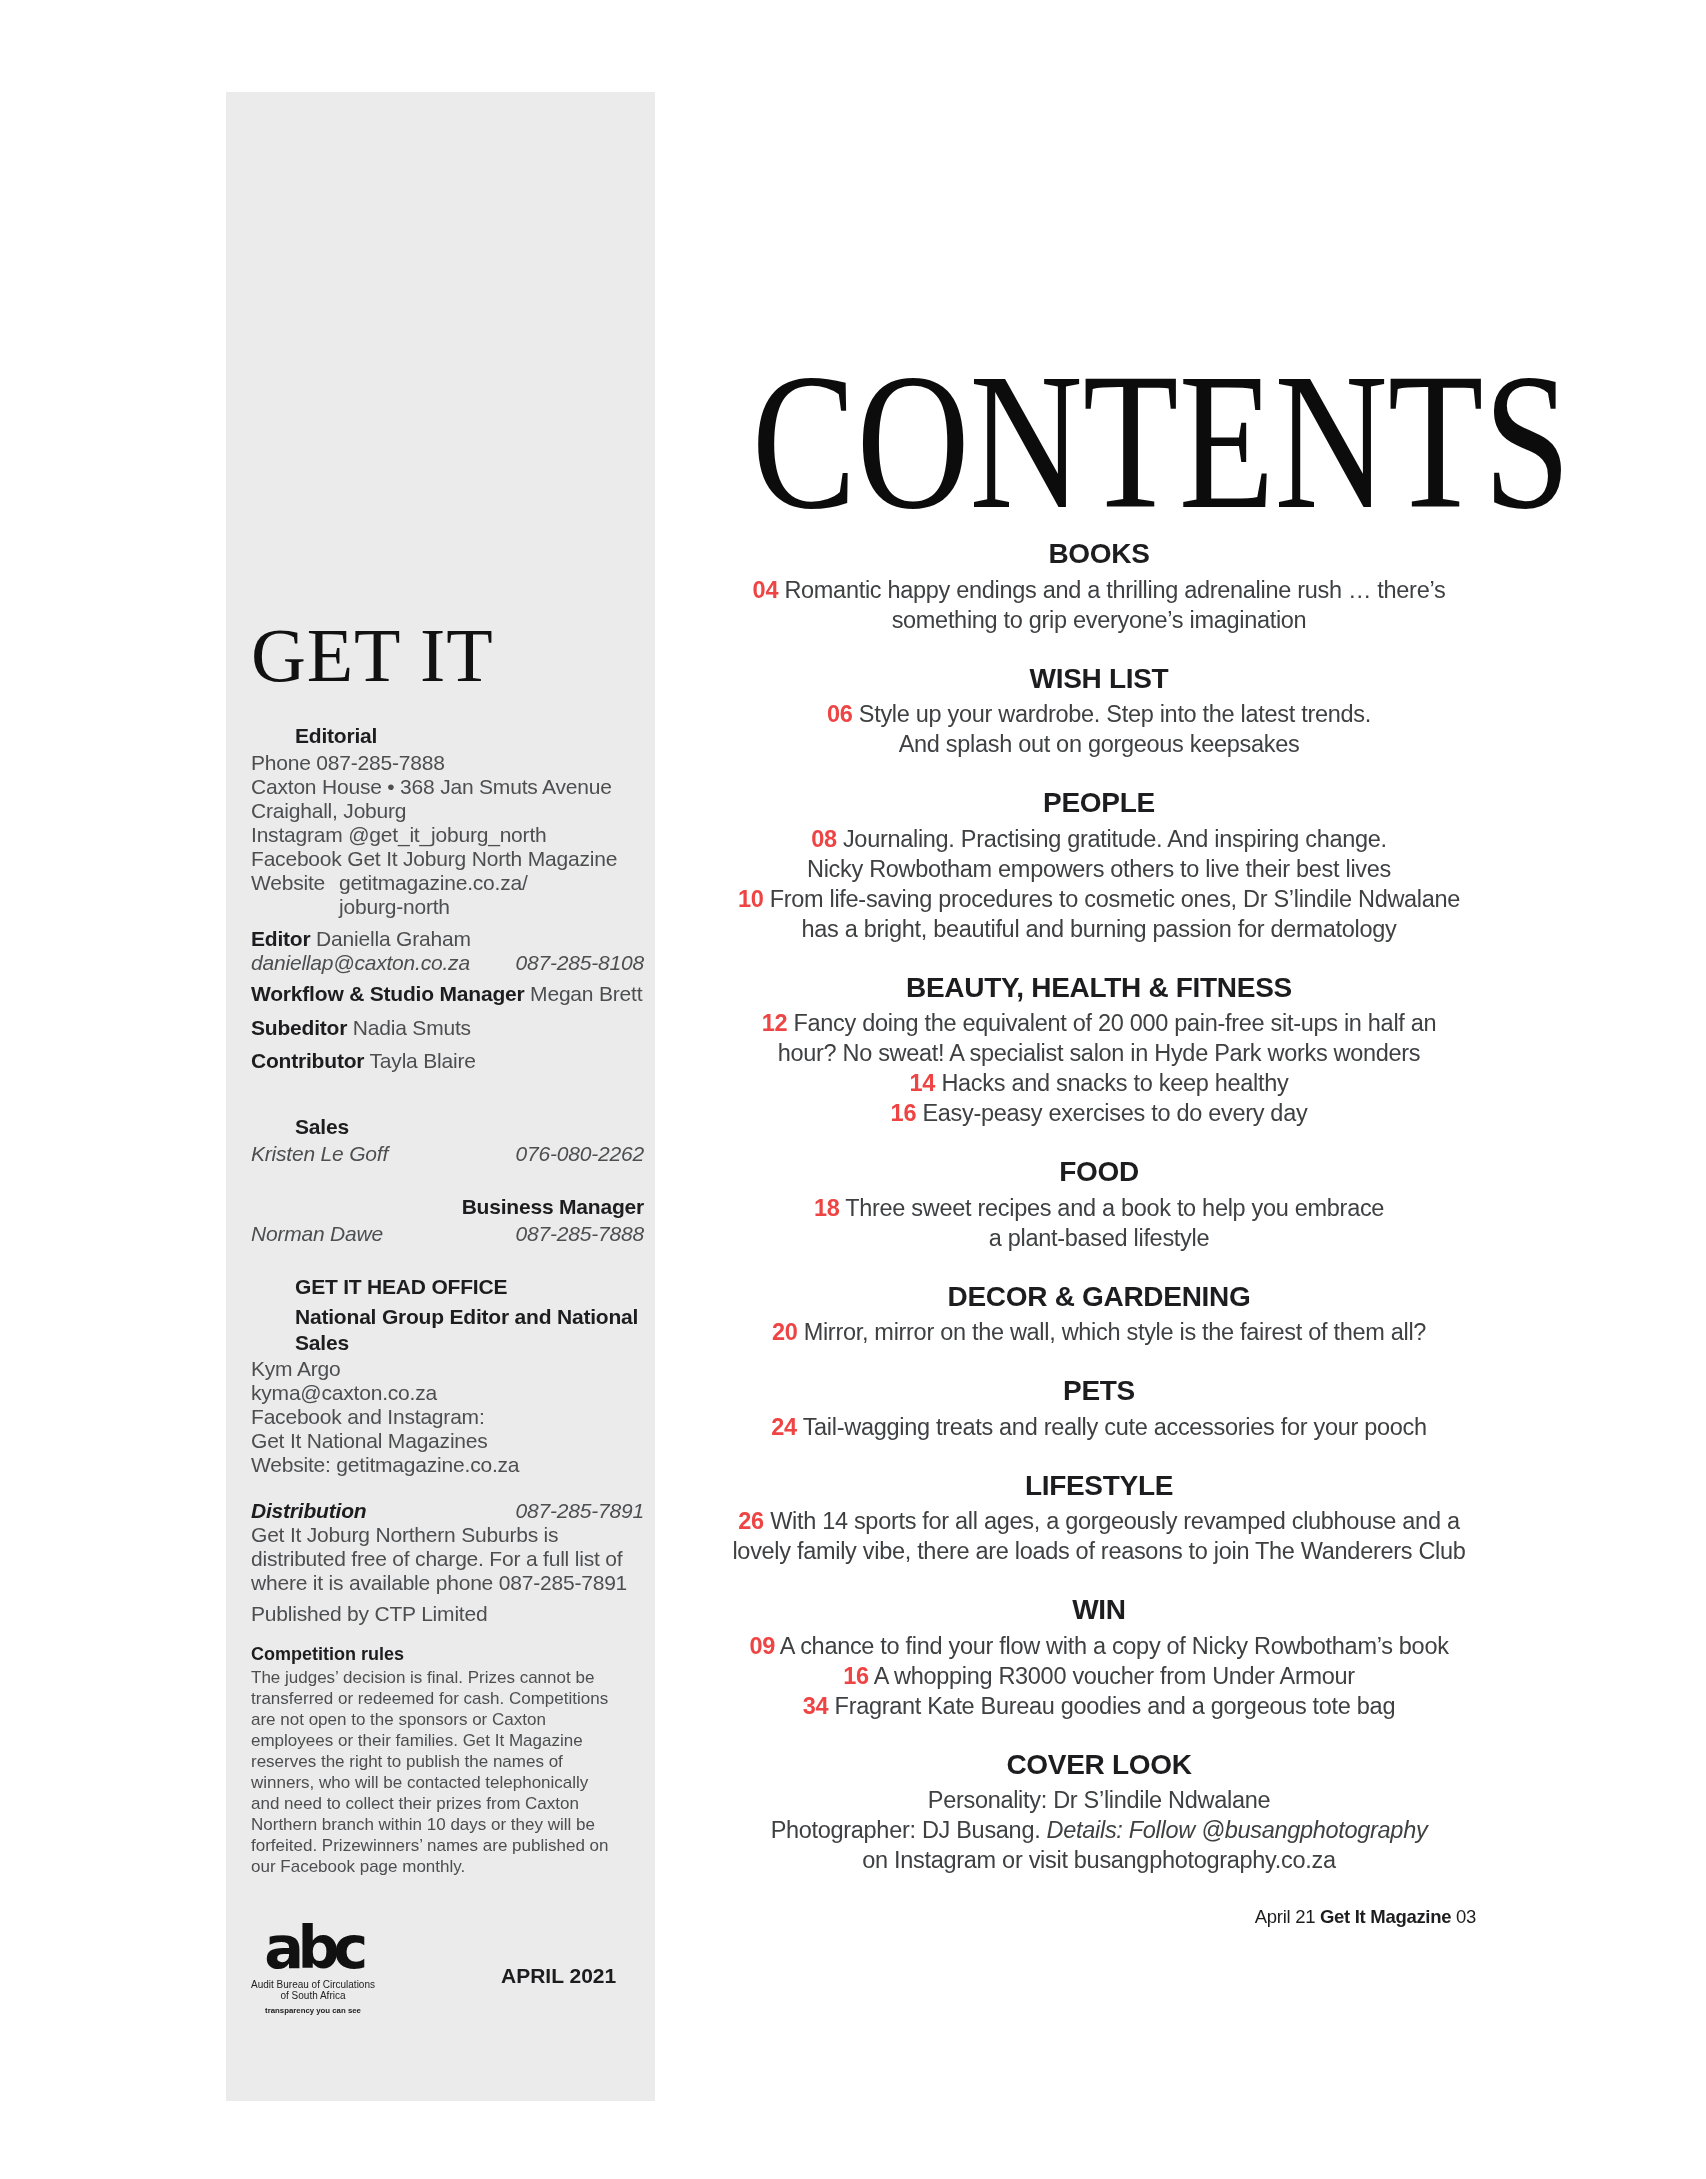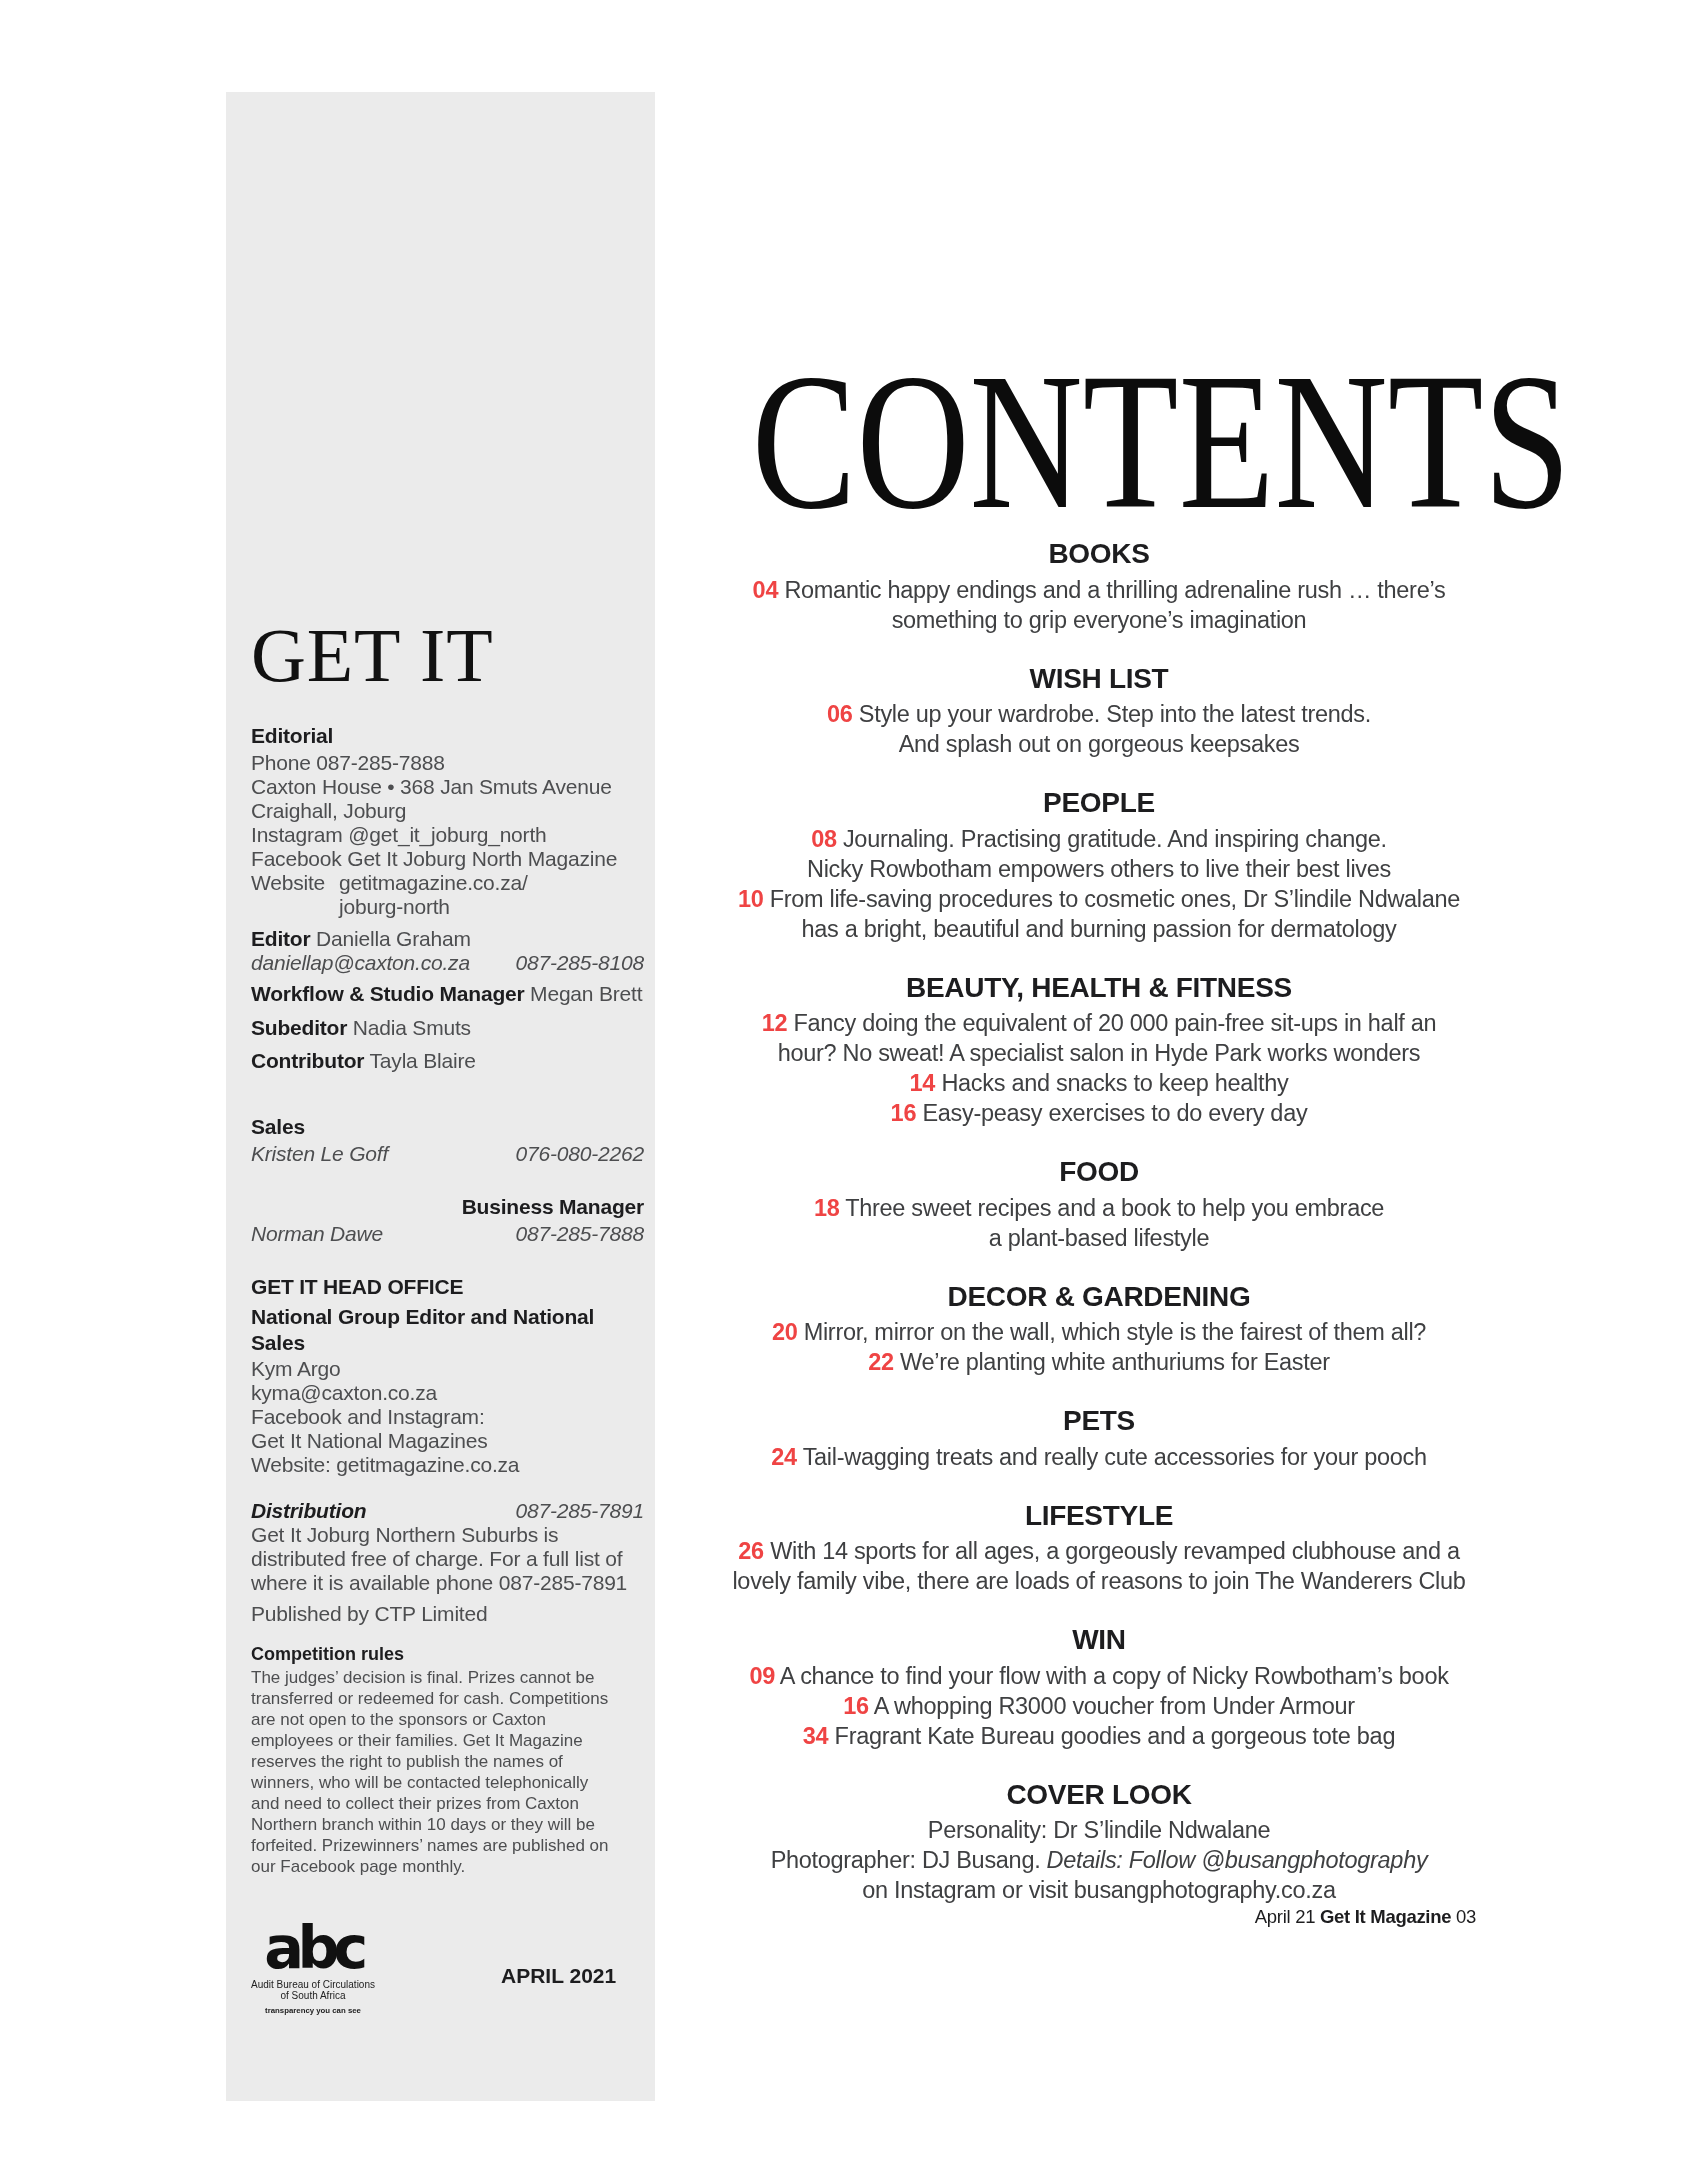--- a/index.html
+++ b/index.html
@@ -12,21 +12,21 @@
     position:absolute;left:226px;top:92px;width:429px;height:2009px;
     background:#ebebeb;box-sizing:border-box;
   }
   .panel .blk{position:absolute;left:25px;right:11px;}
   .getit{
     font-family:"Liberation Serif", serif;font-size:76px;line-height:78px;
     letter-spacing:0.9px;color:#111;top:524px;
   }
   .sb{font-size:21px;line-height:24px;color:#4d4e50;letter-spacing:-0.2px;}
   .sb b,.sb .bold{color:#1d1d1f;font-weight:bold;}
-  .sb-h{font-weight:bold;color:#1d1d1f;margin-bottom:2.8px;}
+  .sb-h{font-weight:bold;color:#1d1d1f;margin-bottom:2.8px;margin-left:44px;}
   .row-split{display:flex;justify-content:space-between;font-style:italic;}
   .website-row{display:flex;}
   .website-row .wlabel{width:88px;flex:0 0 88px;}
   .indent{margin-left:88px;}
   .gap8{height:7.4px;}
   .staff-row{margin-bottom:9.2px;}
   .staff-row.tight{margin-bottom:0;}
   .comp{font-size:17px;line-height:21px;color:#4d4e50;}
   .comp-h{font-size:18px;font-weight:bold;color:#1d1d1f;margin-bottom:1.8px;}
   .abc-wrap{width:129px;text-align:center;color:#111;}
@@ -191,21 +191,20 @@
       <p class="entry"><span class="num">08</span> <span>Journaling. Practising gratitude. And inspiring change.</span><br><span>Nicky Rowbotham empowers others to live their best lives</span></p>
       <p class="entry"><span class="num">10</span> <span>From life-saving procedures to cosmetic ones, Dr S’lindile Ndwalane</span><br><span>has a bright, beautiful and burning passion for dermatology</span></p>
       <div class="sec-h">BEAUTY, HEALTH &amp; FITNESS</div>
       <p class="entry"><span class="num">12</span> <span>Fancy doing the equivalent of 20 000 pain-free sit-ups in half an</span><br><span>hour? No sweat! A specialist salon in Hyde Park works wonders</span></p>
       <p class="entry"><span class="num">14</span> <span>Hacks and snacks to keep healthy</span></p>
       <p class="entry"><span class="num">16</span> <span>Easy-peasy exercises to do every day</span></p>
       <div class="sec-h">FOOD</div>
       <p class="entry"><span class="num">18</span> <span>Three sweet recipes and a book to help you embrace</span><br><span>a plant-based lifestyle</span></p>
       <div class="sec-h">DECOR &amp; GARDENING</div>
       <p class="entry"><span class="num">20</span> <span>Mirror, mirror on the wall, which style is the fairest of them all?</span></p>
-      <p class="entry"><span class="num">22</span> <span>We’re planting white anthuriums for Easter</span></p>
       <div class="sec-h">PETS</div>
       <p class="entry"><span class="num">24</span> <span>Tail-wagging treats and really cute accessories for your pooch</span></p>
       <div class="sec-h">LIFESTYLE</div>
       <p class="entry"><span class="num">26</span> <span>With 14 sports for all ages, a gorgeously revamped clubhouse and a</span><br><span>lovely family vibe, there are loads of reasons to join The Wanderers Club</span></p>
       <div class="sec-h">WIN</div>
       <p class="entry"><span class="num">09</span> <span>A chance to find your flow with a copy of Nicky Rowbotham’s book</span></p>
       <p class="entry"><span class="num">16</span> <span>A whopping R3000 voucher from Under Armour</span></p>
       <p class="entry"><span class="num">34</span> <span>Fragrant Kate Bureau goodies and a gorgeous tote bag</span></p>
     </div>
 

